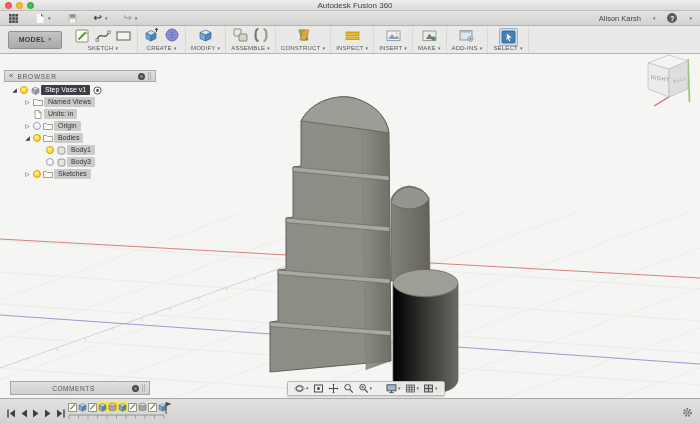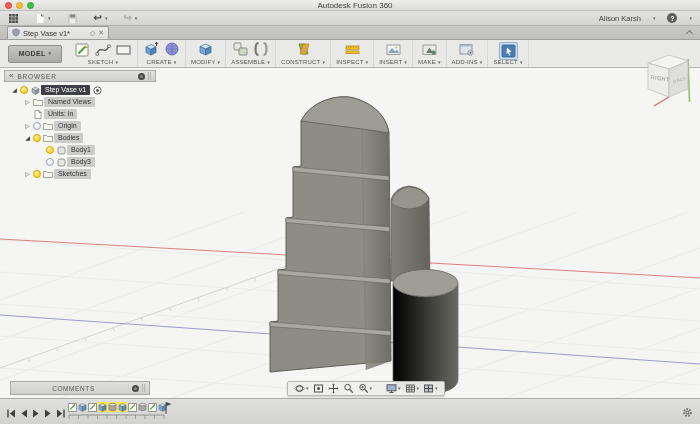--- a/index.html
+++ b/index.html
@@ -162,32 +162,20 @@
     <span class="glyph-btn disabled">↪</span>
     <span class="caret">▾</span>
     <div class="qat-right">
       <span class="user-name">Alison Karsh</span>
       <span class="caret">▾</span>
       <span class="help-circle">?</span>
       <span class="caret">▾</span>
     </div>
   </div>
 
-  <div class="tabbar">
-    <div class="doc-tab">
-      <span><svg width="8" height="9" viewBox="0 0 11 12">
-            <path d="M5.5,1 L10,2.5 L10,6 Q10,9.5 5.5,11 Q1,9.5 1,6 L1,2.5 Z" fill="#9aa2aa" stroke="#6e767e" stroke-width="0.8"></path>
-          </svg></span>
-      <span>Step Vase v1*</span>
-      <span class="spacer"></span>
-      <span class="status-dot"></span>
-      <span class="tab-close">✕</span>
-    </div>
-    <span class="chevron-up"></span>
-  </div>
 
   <div class="ribbon">
     <div class="mode-btn">
       <span>MODEL</span>
         <span class="caret">▾</span>
     </div>
 
     <div class="rgroup">
       <div class="ricons">
         <span><svg width="17" height="15" viewBox="0 0 17 15">

